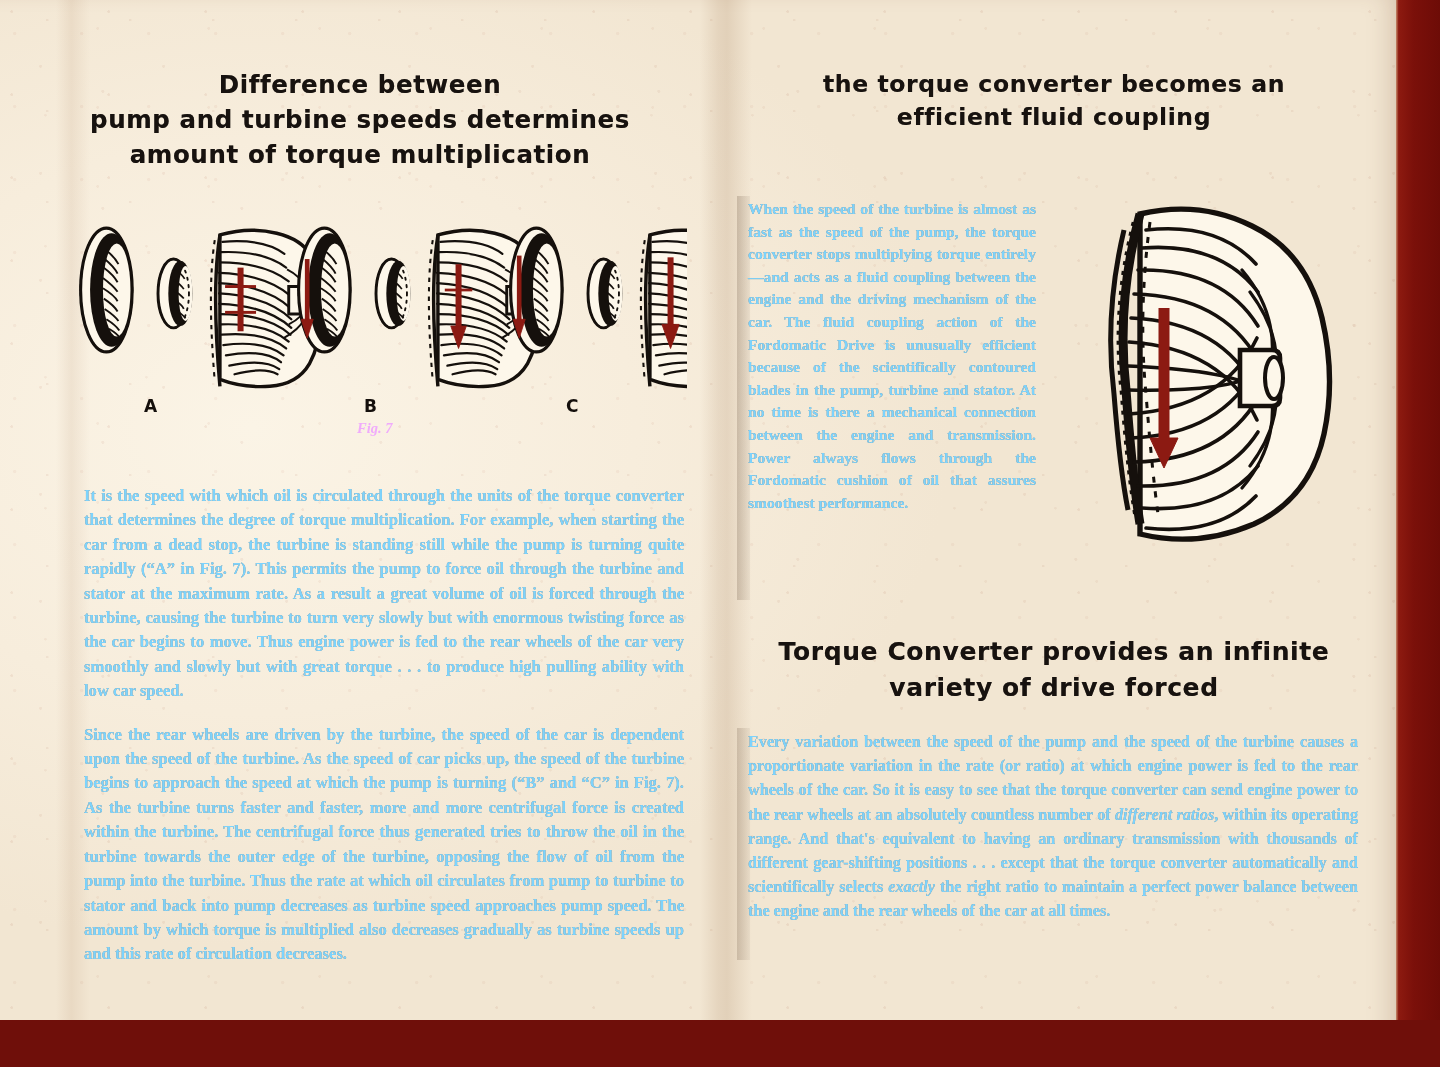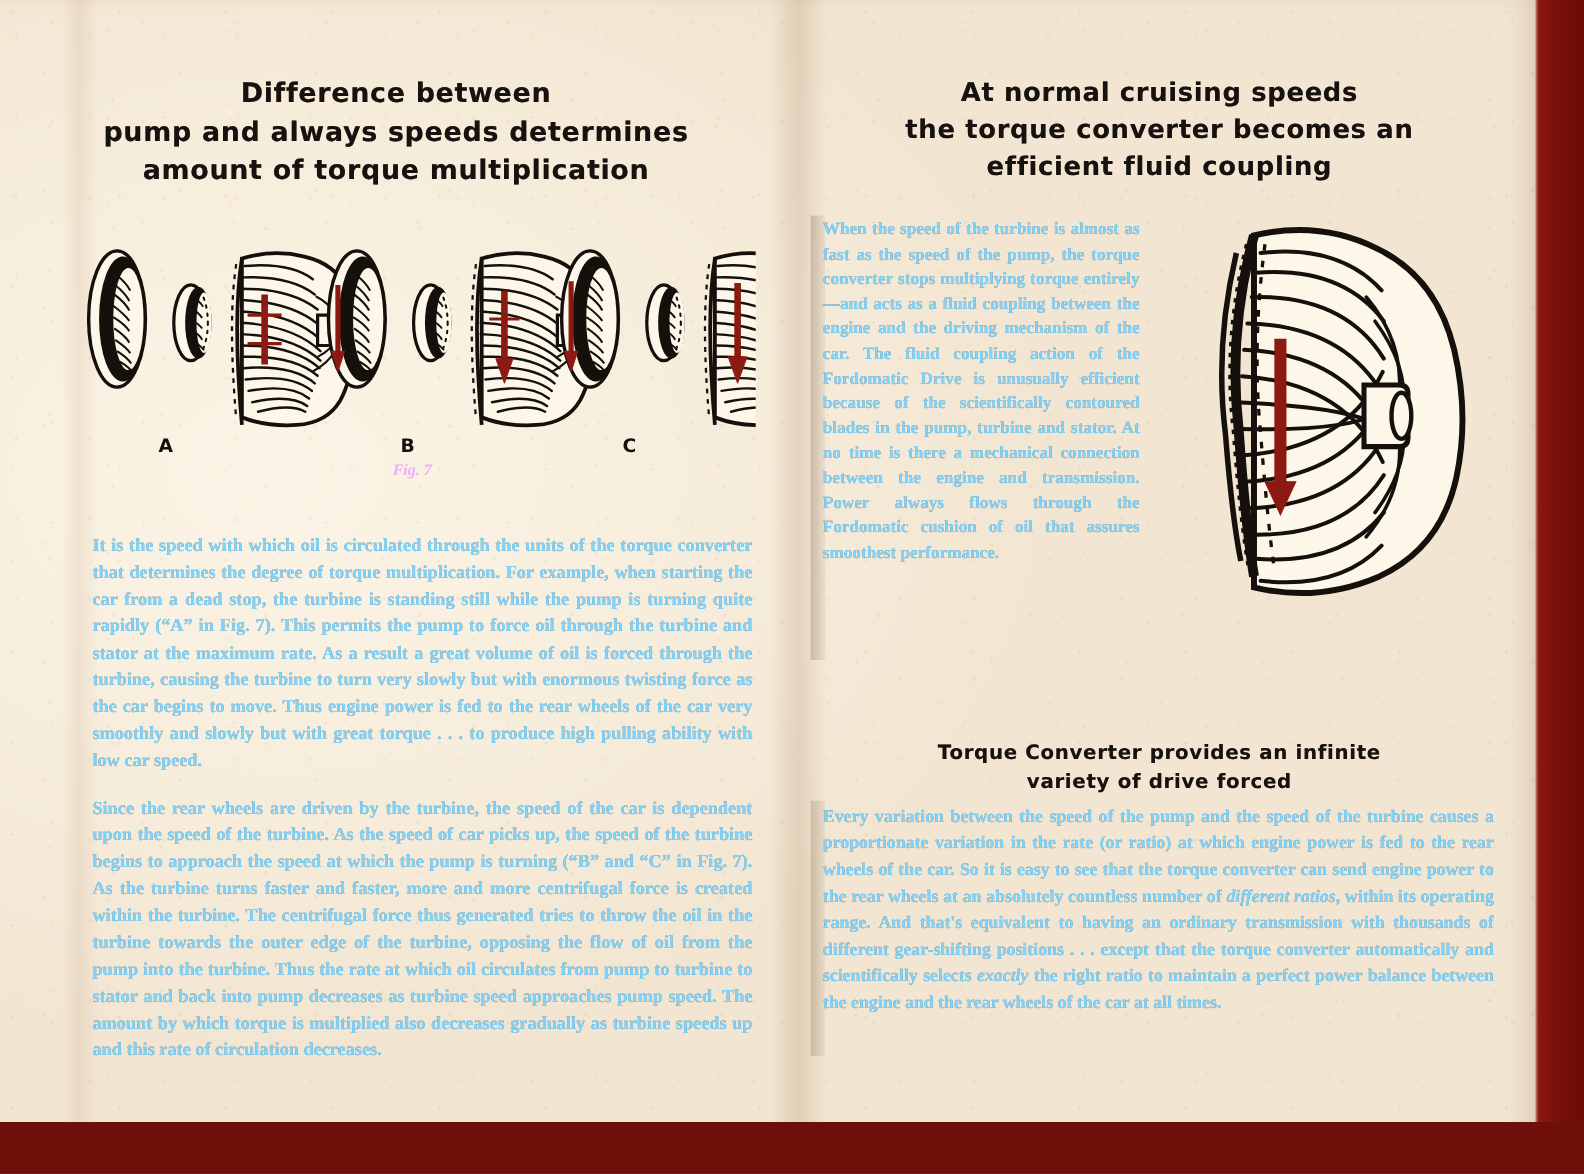--- a/index.html
+++ b/index.html
@@ -111,22 +111,21 @@
     font-size: 24.5px;
   }
   #hd-right-1 {
     position: absolute;
     left: 22px; top: 68px; width: 640px;
     font-size: 23.5px;
   }
   #hd-right-2 {
     position: absolute;
     left: 22px; top: 634px; width: 640px;
-    font-size: 18px;
-    margin-top: 38px;
+    font-size: 25px;
   }
 
   
   .body-text {
     color: #7dd3fc;
     font-size: 16.6px;
     line-height: 24.4px;
     text-align: justify;
     text-justify: inter-word;
     font-weight: bold;
@@ -211,21 +210,21 @@
   <div id="fold-left"></div>
   <div id="gutter"></div>
   <div id="smudge"></div>
   <div id="smudge2"></div>
   <div id="edge-right"></div>
 
   <div class="page" id="page-left">
 
     <div class="heading" id="hd-left">
       <span class="ln">Difference between</span>
-      <span class="ln">pump and always speeds determines</span>
+      <span class="ln">pump and turbine speeds determines</span>
       <span class="ln">amount of torque multiplication</span>
     </div>
 
     <svg id="fig7" viewBox="0 0 625 250">
       <defs>
 
         <g id="assembly">
 
           <g>
             <ellipse cx="40" cy="100" rx="30" ry="72" fill="#fdf7ea" stroke="#15100c" stroke-width="3.6"></ellipse>
@@ -345,21 +344,20 @@
       <p>It is the speed with which oil is circulated through the units of the torque converter that determines the degree of torque multiplication. For example, when starting the car from a dead stop, the turbine is standing still while the pump is turning quite rapidly (“A” in Fig. 7). This permits the pump to force oil through the turbine and stator at the maximum rate. As a result a great volume of oil is forced through the turbine, causing the turbine to turn very slowly but with enormous twisting force as the car begins to move. Thus engine power is fed to the rear wheels of the car very smoothly and slowly but with great torque . . . to produce high pulling ability with low car speed.</p>
       <p>Since the rear wheels are driven by the turbine, the speed of the car is dependent upon the speed of the turbine. As the speed of car picks up, the speed of the turbine begins to approach the speed at which the pump is turning (“B” and “C” in Fig. 7). As the turbine turns faster and faster, more and more centrifugal force is created within the turbine. The centrifugal force thus generated tries to throw the oil in the turbine towards the outer edge of the turbine, opposing the flow of oil from the pump into the turbine. Thus the rate at which oil circulates from pump to turbine to stator and back into pump decreases as turbine speed approaches pump speed. The amount by which torque is multiplied also decreases gradually as turbine speeds up and this rate of circulation decreases.</p>
     </div>
 
     <div class="page-num">18</div>
   </div>
 
   <div class="page" id="page-right">
 
     <div class="heading" id="hd-right-1">
-      <span class="ln">At normal cruising speeds</span>
       <span class="ln">the torque converter becomes an</span>
       <span class="ln">efficient fluid coupling</span>
     </div>
 
     <div class="body-text" id="txt-right-col">
       <p>When the speed of the turbine is almost as fast as the speed of the pump, the torque converter stops multiplying torque entirely—and acts as a fluid coupling between the engine and the driving mechanism of the car. The fluid coupling action of the Fordomatic Drive is unusually efficient because of the scientifically contoured blades in the pump, turbine and stator. At no time is there a mechanical connection between the engine and transmission. Power always flows through the Fordomatic cushion of oil that assures smoothest performance.</p>
     </div>
 
     <svg id="fig-big" viewBox="0 0 290 360">
 

